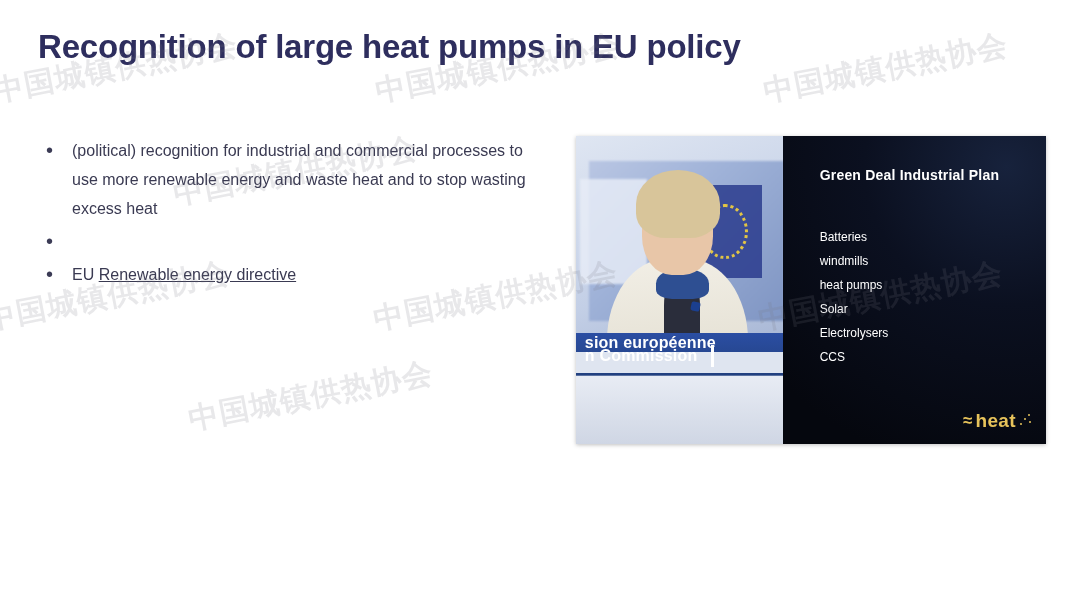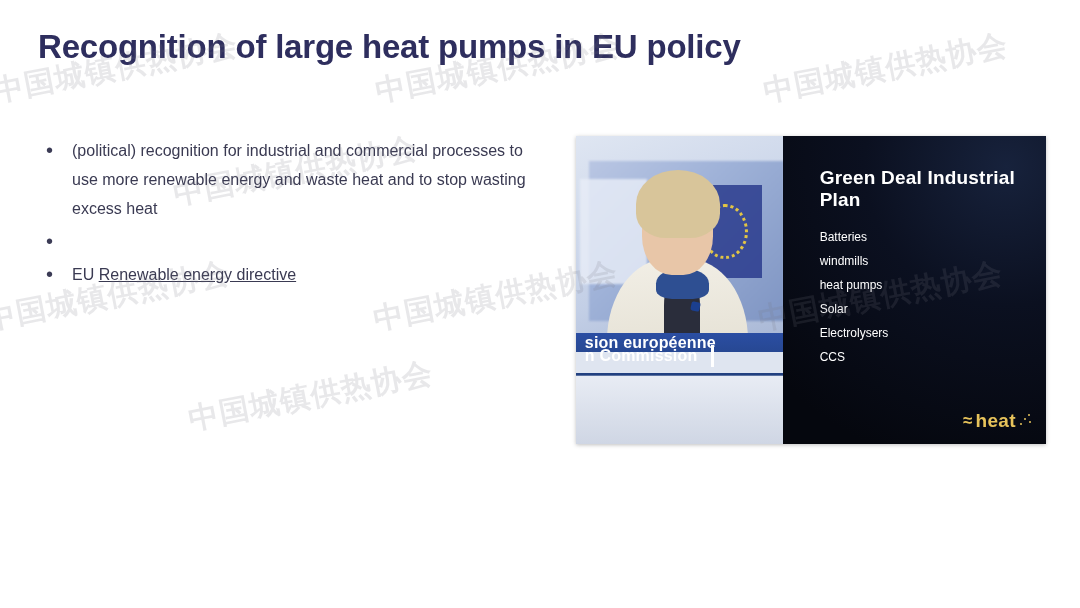--- a/index.html
+++ b/index.html
@@ -239,21 +239,21 @@
     right: 0; top: 0;
     width: 56%;
     height: 100%;
     background: radial-gradient(120% 100% at 85% 10%, #17223c 0%, #0b1020 45%, #05070e 100%);
   }
   .gdip-title {
     position: absolute;
     left: 14%;
     top: 10%;
     color: #ffffff;
-    font-size: 19px;
+    font-size: 14px;
     font-weight: bold;
     letter-spacing: .2px;
   }
   .gdip-list {
     position: absolute;
     left: 14%;
     top: 21%;
     color: #ffffff;
     font-size: 12px;
     line-height: 24px;

